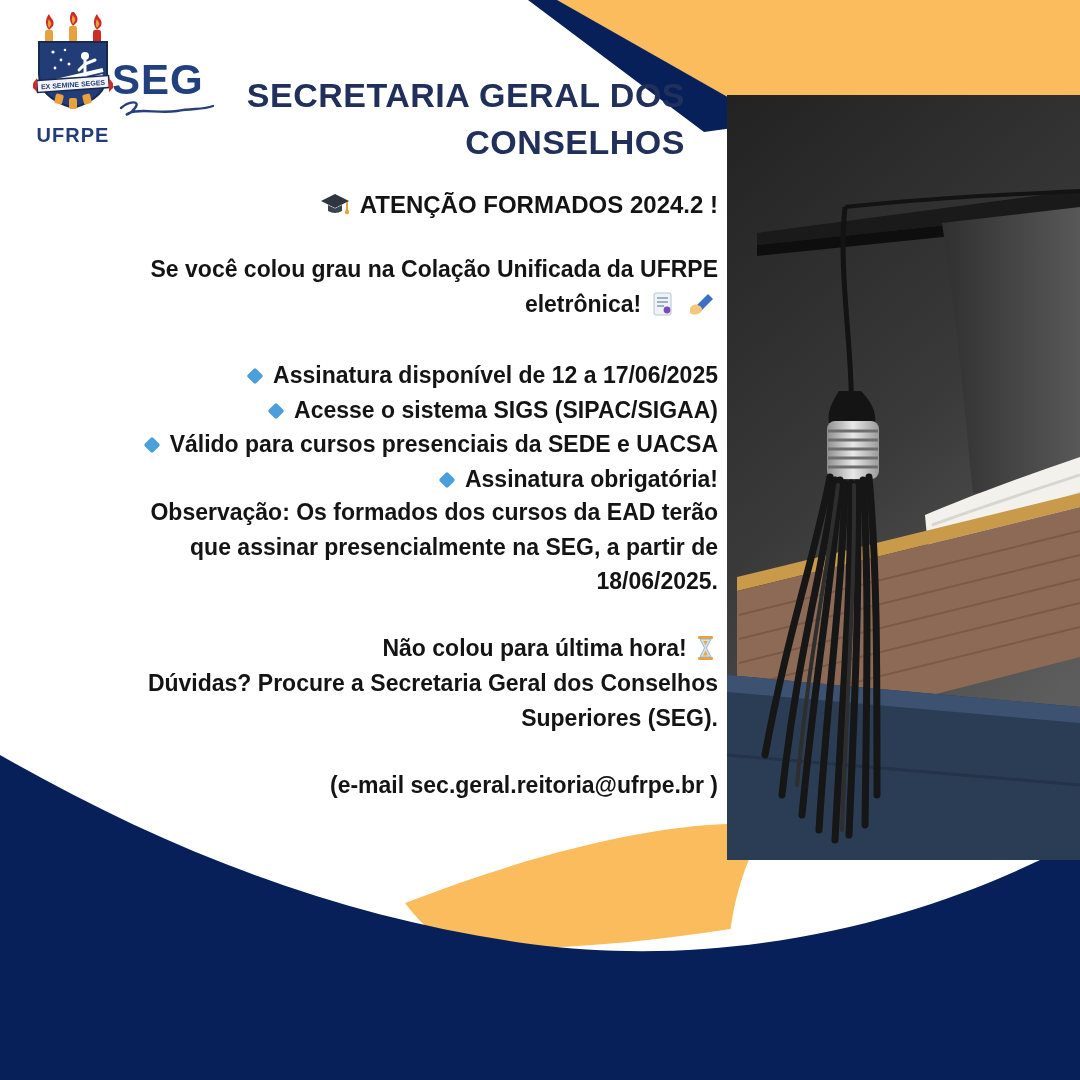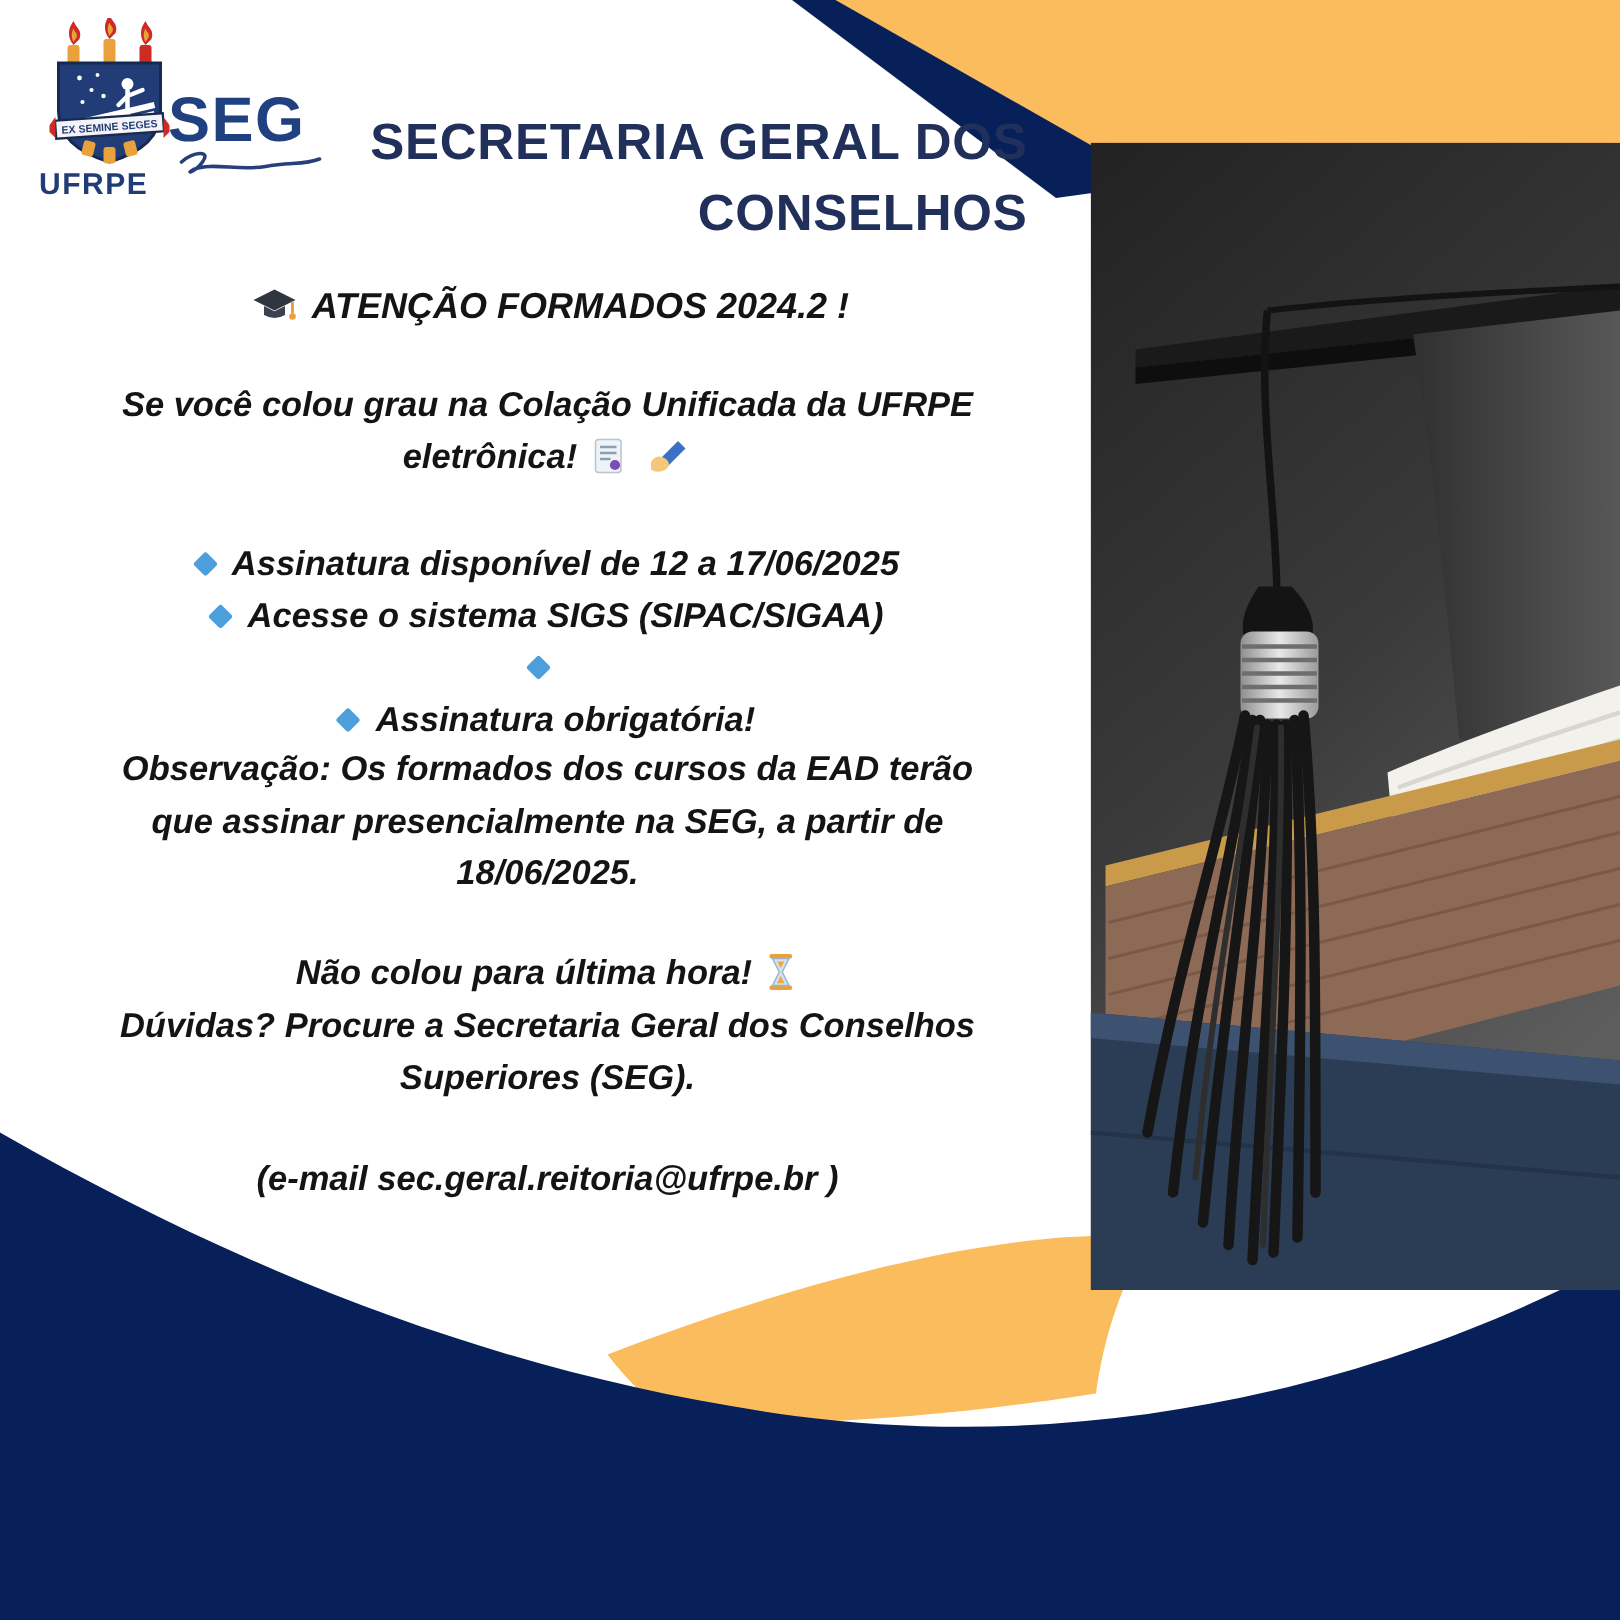--- a/index.html
+++ b/index.html
@@ -9,31 +9,31 @@
   }
   *{margin:0;padding:0;box-sizing:border-box;}
   body{background:#888;font-family:"Liberation Sans",sans-serif;}
   .canvas{position:relative;width:1080px;height:1080px;background:#ffffff;overflow:hidden;margin:0 auto;}
   .decor{position:absolute;inset:0;z-index:1;pointer-events:none;}
   .photo{position:absolute;left:727px;top:95px;width:353px;height:765px;z-index:2;overflow:hidden;}
   .photo svg{display:block;width:100%;height:100%;}
   .content{position:absolute;inset:0;z-index:3;}
 
   .crest{position:absolute;left:33px;top:12px;width:80px;height:104px;}
-  .ufrpe-label{position:absolute;left:26px;top:112px;width:94px;text-align:left;
+  .ufrpe-label{position:absolute;left:26px;top:124px;width:94px;text-align:center;
     font-size:20px;font-weight:700;letter-spacing:1px;color:var(--crest-navy);}
   .seg-wrap{position:absolute;left:112px;top:58px;width:110px;text-align:left;}
   .seg-text{font-size:42px;font-weight:700;color:var(--seg-blue);letter-spacing:1px;line-height:44px;}
   .seg-swoosh{display:block;margin:-2px auto 0;}
 
   .title{position:absolute;left:185px;top:72px;width:500px;text-align:right;
     color:var(--title-navy);font-size:34px;font-weight:700;line-height:47px;letter-spacing:.5px;}
 
-  .tblock{position:absolute;left:12px;width:706px;text-align:center;color:var(--ink);
-    font-size:23px;font-weight:700;line-height:34.5px;font-style:italic;}
+  .tblock{position:absolute;left:12px;width:706px;text-align:right;color:var(--ink);
+    font-size:23px;font-weight:700;line-height:34.5px;}
   .headline{top:188px;font-size:24px;}
   .intro{top:252px;}
   .bullets{top:358px;}
   .obs{top:495px;}
   .urgency{top:631px;}
   .duvidas{top:666px;}
   .email{top:768px;}
   .diamond{display:inline-block;width:12px;height:12px;background:var(--bullet-blue);
     transform:rotate(45deg);border-radius:2px;margin:0 12px 1px 0;vertical-align:middle;}
   .inline-ic{vertical-align:-4px;margin:0 4px;}
@@ -215,21 +215,21 @@
           <path d="M20,2 L25,7 L12,20 L7,15 Z" fill="#3C70C4"></path>
           <path d="M7,15 L12,20 L5,22 Z" fill="#2b2b2b"></path>
           <path d="M2,16 Q6,10 12,14 Q16,17 12,21 Q6,24 2,21 Z" fill="#F5C77A"></path>
         </svg>
       </div>
     </div>
 
     <div class="tblock bullets">
       <div><span class="diamond"></span><span>Assinatura disponível de 12 a 17/06/2025</span></div>
       <div><span class="diamond"></span><span>Acesse o sistema SIGS (SIPAC/SIGAA)</span></div>
-      <div><span class="diamond"></span></div>
+      <div><span class="diamond"></span><span>Válido para cursos presenciais da SEDE e UACSA</span></div>
       <div><span class="diamond"></span><span>Assinatura obrigatória!</span></div>
     </div>
 
     <div class="tblock obs">
       <div>Observação: Os formados dos cursos da EAD terão</div>
       <div>que assinar presencialmente na SEG, a partir de</div>
       <div>18/06/2025.</div>
     </div>
 
     <div class="tblock urgency">

